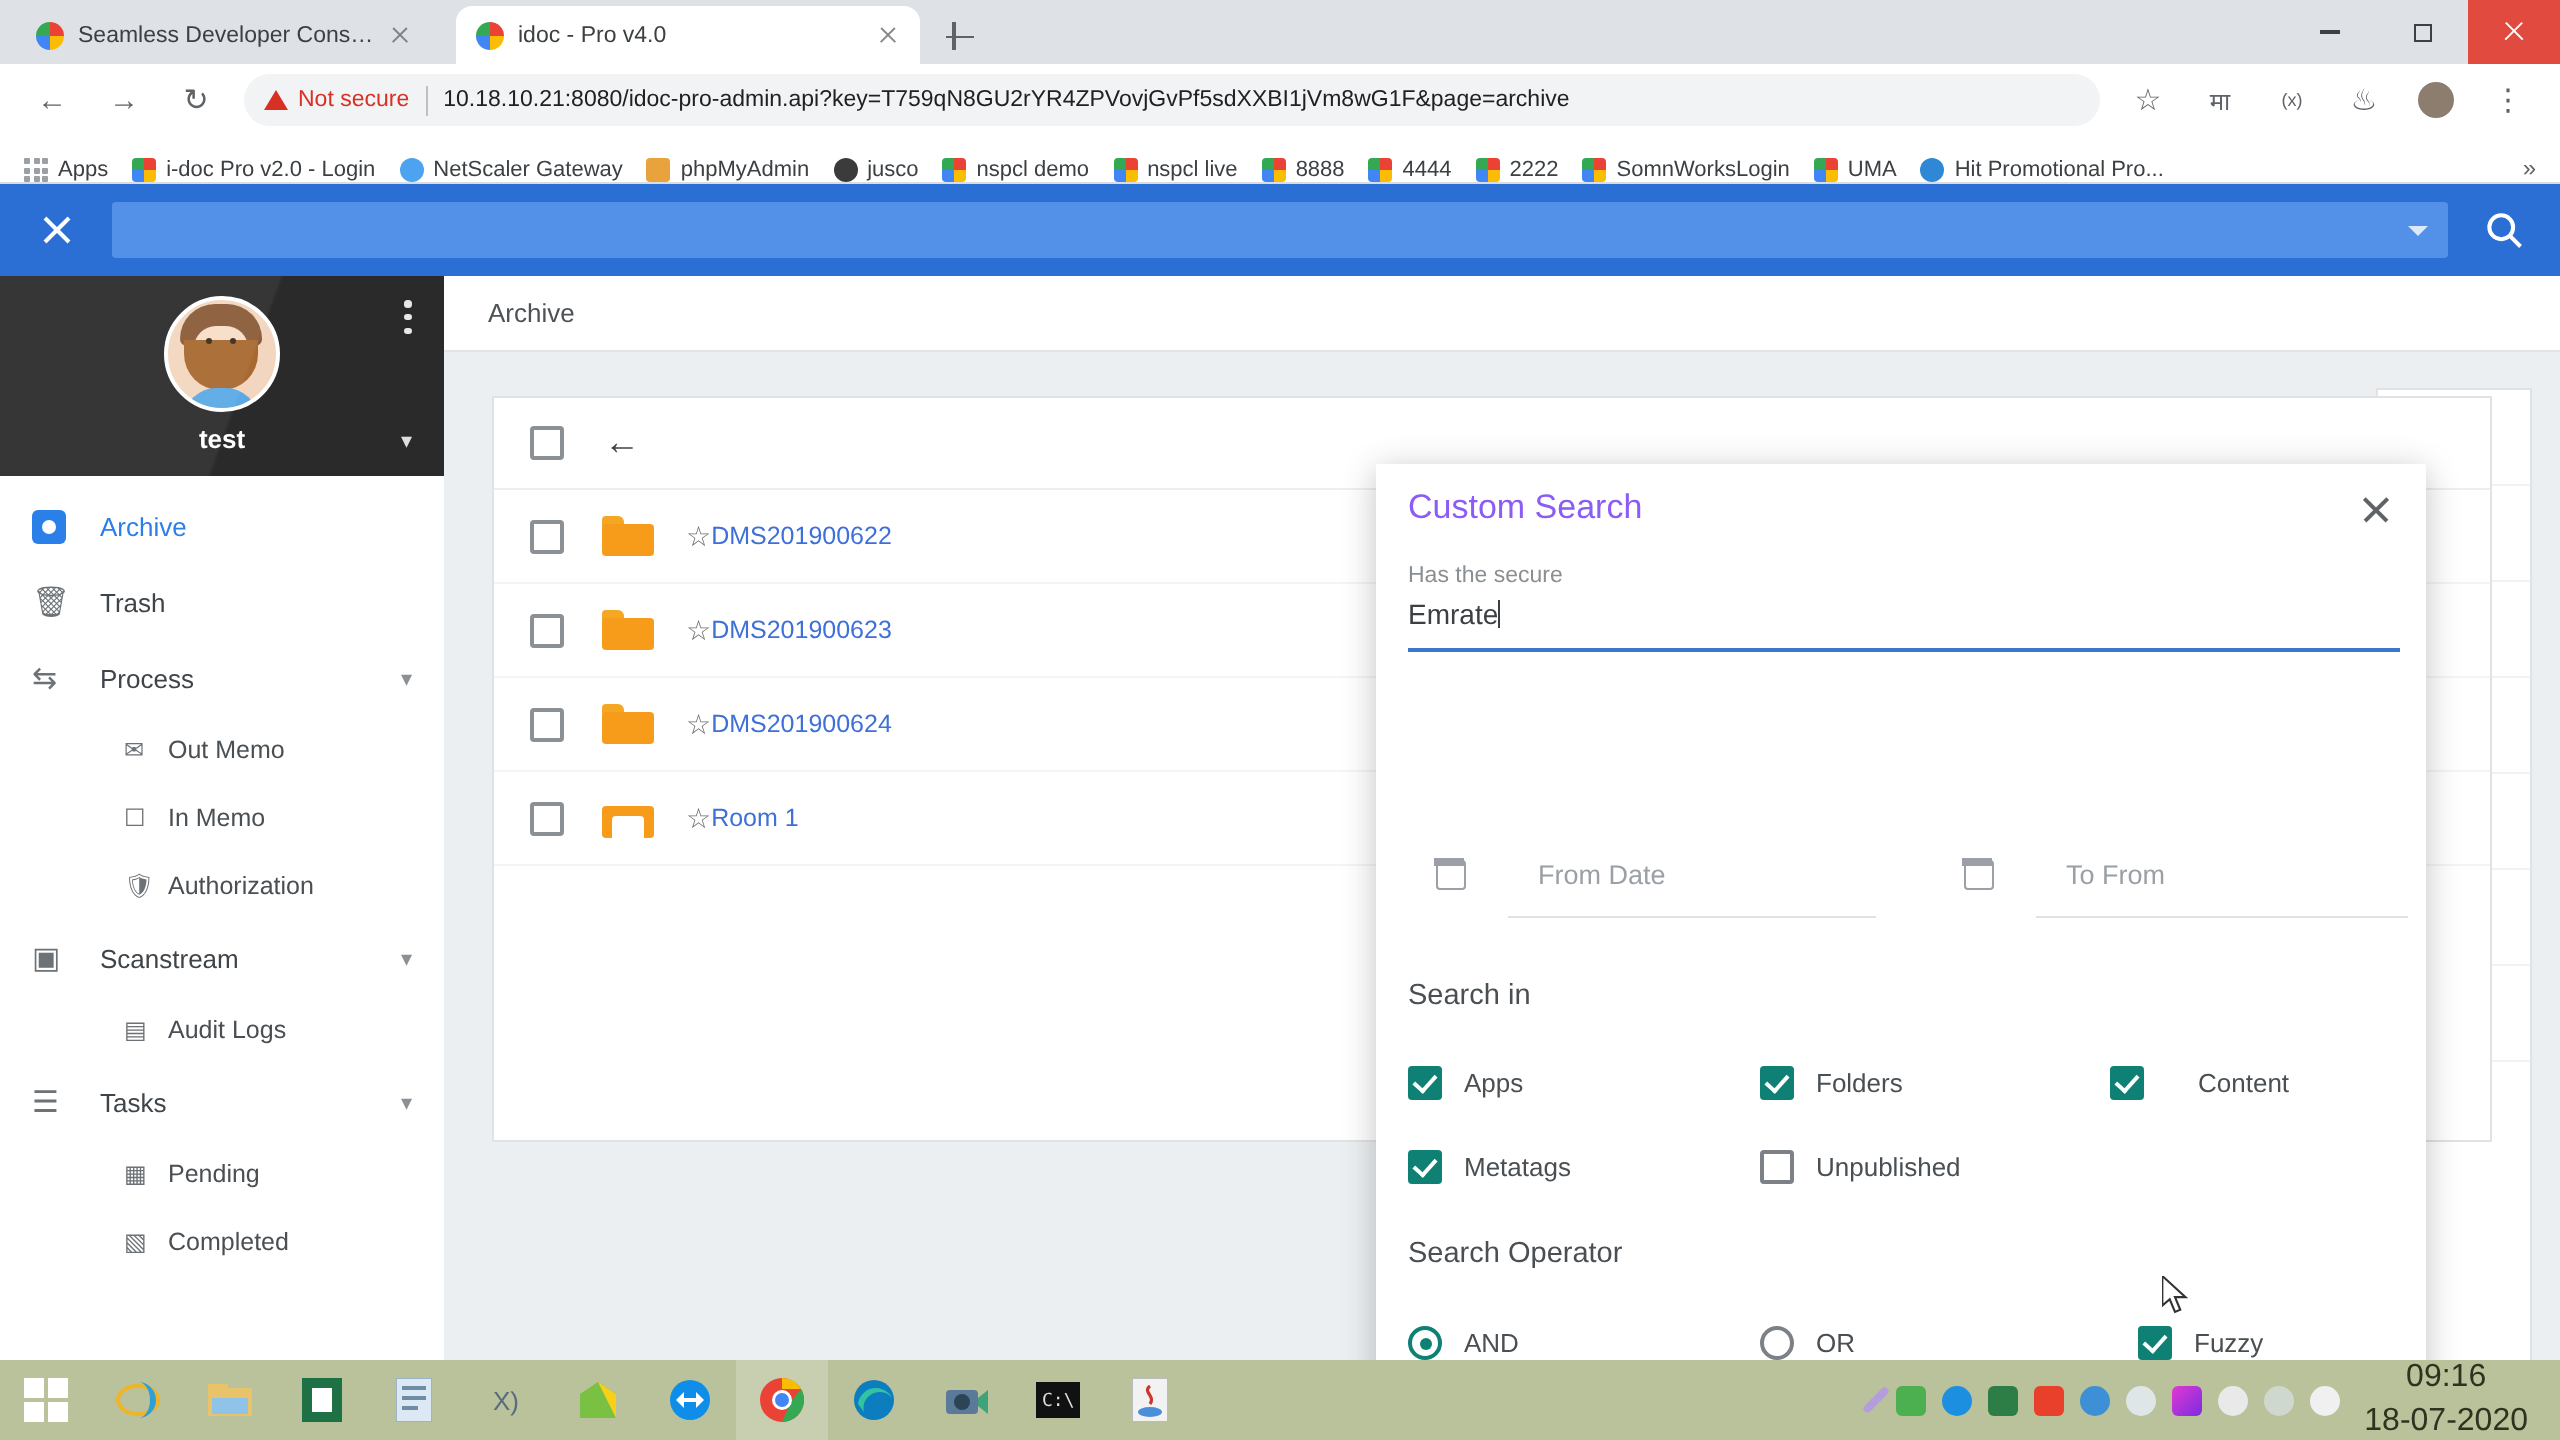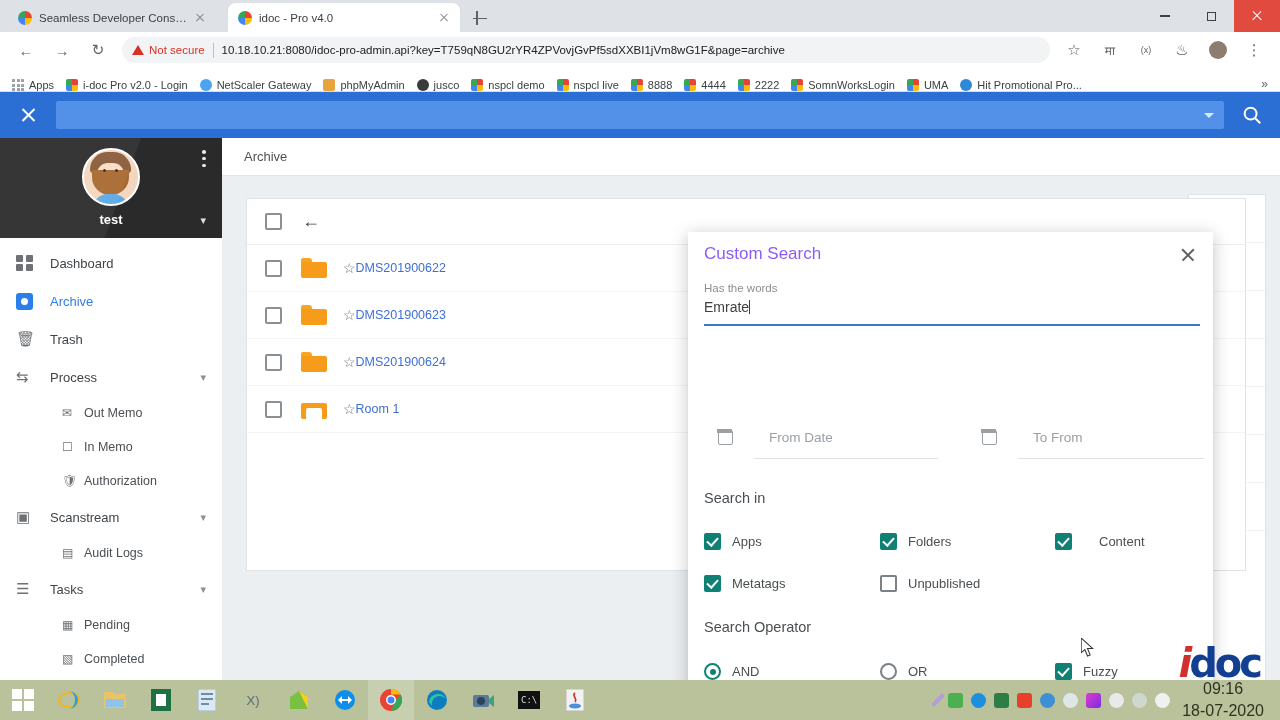--- a/index.html
+++ b/index.html
@@ -326,31 +326,20 @@
       <div class="kebab">
           <i></i>
           <i></i>
           <i></i>
         </div>
       <div class="profile-name">test</div>
       <div class="profile-chev">▾</div>
     </div>
 
     <div class="nav">
-      <div class="nav-item">
-        <span class="nav-ico">
-          <span class="sq-ico">
-              <i></i>
-              <i></i>
-              <i></i>
-              <i></i>
-            </span>
-        </span>
-        <span>Dashboard</span>
-      </div>
       <div class="nav-item active">
         <span class="nav-ico">
             <span class="blue-sq"></span>
           </span>
         <span>Archive</span>
       </div>
       <div class="nav-item">
         <span class="nav-ico">🗑</span>
         <span>Trash</span>
       </div>
@@ -467,21 +456,21 @@
         <span class="fname">Room 1</span>
       </div>
     </div>
   </div>
 
   <div class="dialog">
     <div class="dlg-title">Custom Search</div>
     <div class="dlg-close"></div>
 
     <div class="field" style="left:16px; top:50px; width:496px; height:44px;">
-      <div class="f-label">Has the words</div>
+      <div class="f-label">Has the secure</div>
       <div class="f-value">
         <span>Emrate</span><span class="caret"></span>
       </div>
       <div class="f-under focus"></div>
     </div>
 
 
     <div class="field" style="left:30px; top:198px; width:220px; height:30px; display:flex; align-items:flex-start;">
       <span class="cal"></span>
       <span class="f-ph" style="margin-left:36px;">From Date</span>
@@ -520,30 +509,27 @@
     <div class="sec-title" style="left:16px; top:387px;">Search Operator</div>
 
     <div class="opt" style="left:16px; top:431px;">
       <span class="radio on"></span>
       <span>AND</span>
     </div>
     <div class="opt" style="left:192px; top:431px;">
       <span class="radio"></span>
       <span>OR</span>
     </div>
-    <div class="opt" style="left:367px; top:431px;">
+    <div class="opt" style="left:381px; top:431px;">
       <span class="chk"></span>
       <span>Fuzzy</span>
     </div>
 
   </div>
 
-  <div class="logo">
-    <span class="i">i</span><span>doc</span>
-  </div>
 
   <svg class="cursor" viewBox="0 0 12 18">
     <polygon points="0,0 0,14 3.5,11 6,17 8.5,16 6,10 11,10" fill="#fff" stroke="#333" stroke-width="1"></polygon>
   </svg>
 </div>
 
 <div class="taskbar">
   <div class="tb-btn">
     <span class="winlogo">
         <i></i>

